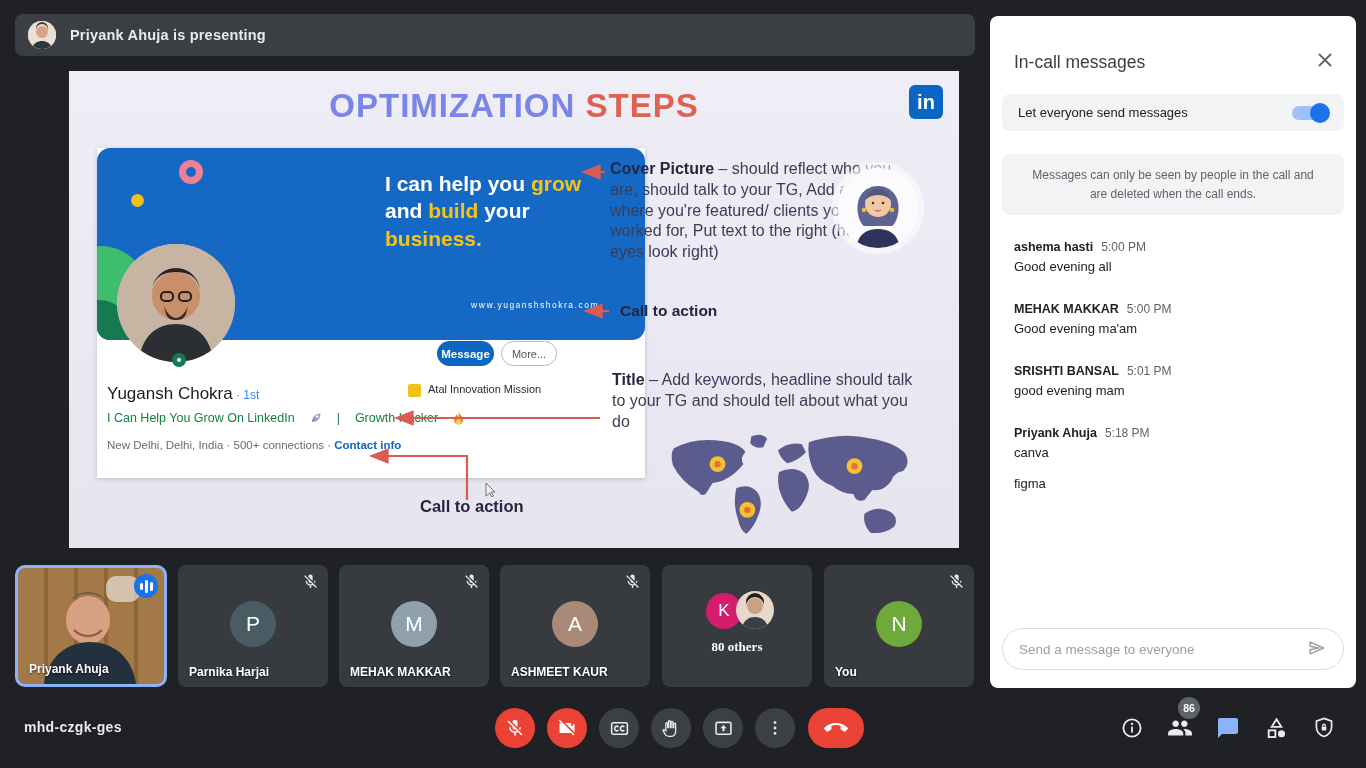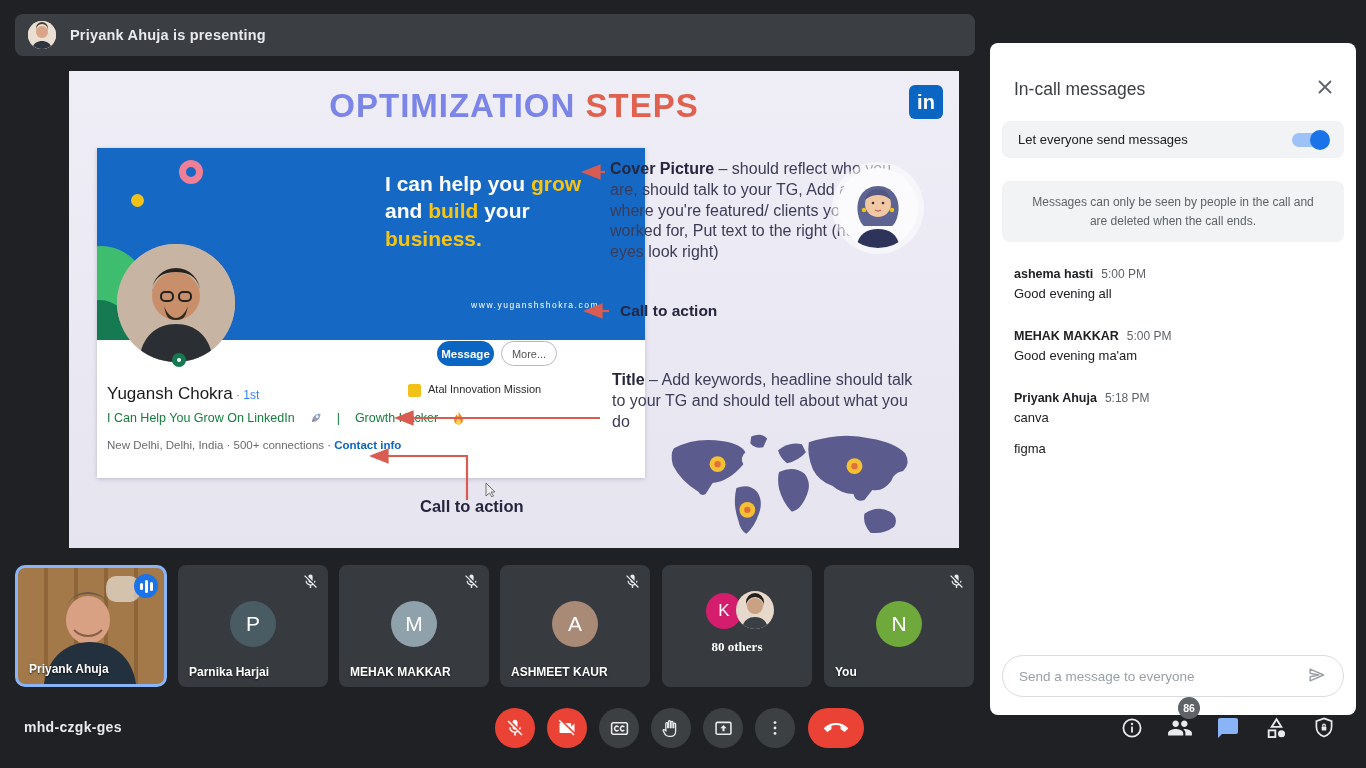--- a/index.html
+++ b/index.html
@@ -11,21 +11,21 @@
   .topbar { left:15px; top:14px; width:960px; height:42px; background:#3b3e42; border-radius:8px; display:flex; align-items:center; padding-left:13px; gap:14px; }
   .topbar-avatar { width:28px; height:28px; border-radius:50%; overflow:hidden; background:#efe7db; flex:0 0 auto; }
   .topbar-text { color:#e8eaed; font-size:14.5px; font-weight:700; letter-spacing:.2px; }
 
   
   .slide { left:69px; top:71px; width:890px; height:477px; background:linear-gradient(#efedf6,#e6e4ef); overflow:hidden; }
   .slide-title { left:0; top:16px; width:100%; text-align:center; font-size:33px; font-weight:800; letter-spacing:1px; }
   .st1 { color:#7b85e8; } .st2 { color:#e0614f; }
   .li-logo { right:16px; top:14px; width:34px; height:34px; background:#0a66c2; border-radius:6px; color:#fff; font-weight:800; font-size:20px; display:flex; align-items:center; justify-content:center; }
   .banner { left:28px; top:77px; width:548px; height:330px; background:#fff; box-shadow:0 1px 4px rgba(60,60,90,.25); }
-  .cover { left:0; top:0; width:548px; height:192px; background:#1568c4; overflow:hidden; }
+  .cover { left:0; top:0; width:548px; height:192px; background:#1568c4; overflow:hidden;border-radius:13px; }
   .blob-g1 { left:-42px; top:98px; width:92px; height:92px; border-radius:50%; background:#3fbd6e; }
   .blob-g2 { left:-30px; top:152px; width:64px; height:64px; border-radius:50%; background:#157a52; }
   .ring-pink { left:82px; top:12px; width:24px; height:24px; border:7px solid #ef7f96; border-radius:50%; }
   .dot-yellow { left:34px; top:46px; width:13px; height:13px; border-radius:50%; background:#f2c118; }
   .dot-green { left:128px; top:142px; width:8px; height:8px; border-radius:50%; background:#3fbd6e; }
   .ring-teal { left:75px; top:205px; width:14px; height:14px; border:5px solid #157a52; border-radius:50%; background:#fff; z-index:5; }
   .cover-head { left:288px; top:22px; font-size:21px; line-height:1.3; font-weight:700; color:#fff; }
   .cy { color:#f7c414; }
   .cover-site { right:46px; top:152px; color:#fff; font-size:8.5px; letter-spacing:1.5px; }
   .pphoto { left:20px; top:96px; width:118px; height:118px; border-radius:50%; overflow:hidden; background:#c9b7a5; z-index:4; }
@@ -54,21 +54,21 @@
 
   
   .meet-code { left:24px; top:719px; color:#e8eaed; font-size:14px; font-weight:700; letter-spacing:.3px; }
   .cbtn { top:708px; width:40px; height:40px; border-radius:50%; background:#3c4043; border:none; display:flex; align-items:center; justify-content:center; }
   .cbtn.red { background:#ea4335; }
   .endcall { top:708px; left:808px; width:56px; height:40px; border-radius:20px; background:#ea4335; border:none; display:flex; align-items:center; justify-content:center; }
   .rbtn { top:714px; width:28px; height:28px; background:none; border:none; display:flex; align-items:center; justify-content:center; }
   .badge { left:1178px; top:697px; width:22px; height:22px; border-radius:50%; background:#5f6368; color:#fff; font-size:10.5px; font-weight:700; display:flex; align-items:center; justify-content:center; z-index:3; }
 
   
-  .chat { left:990px; top:16px; width:366px; height:672px; background:#fff; border-radius:8px;margin-top:27px; }
+  .chat { left:990px; top:16px; width:366px; height:672px; background:#fff; border-radius:8px; }
   .chat-title { position:absolute; left:24px; top:36px; font-size:17.5px; color:#3c4043; }
   .chat-close { position:absolute; right:18px; top:32px; width:26px; height:26px; background:none; border:none; }
   .toggle-box { position:absolute; left:12px; top:78px; right:12px; height:37px; background:#f1f3f4; border-radius:8px; display:flex; align-items:center; padding:12px 16px; }
   .toggle-label { font-size:13px; color:#202124; flex:1; }
   .toggle { position:relative; width:36px; height:14px; border-radius:7px; background:#9ec1f7; }
   .toggle .knob { position:absolute; right:-2px; top:-3px; width:20px; height:20px; border-radius:50%; background:#1a73e8; }
   .notice { position:absolute; left:12px; top:138px; right:12px; background:#f1f3f4; border-radius:8px; padding:12px 24px; font-size:12px; color:#5f6368; text-align:center; line-height:1.55; }
   .msgs { position:absolute; left:24px; top:224px; right:20px; }
   .msg { margin-bottom:28px; }
   .msg-h { font-size:12.5px; color:#202124; font-weight:700; }
@@ -377,20 +377,24 @@
   <div class="msgs">
     <div class="msg">
       <div class="msg-h"><span>ashema hasti</span><span class="time">5:00 PM</span></div>
       <div class="msg-line">Good evening all</div>
     </div>
     <div class="msg">
       <div class="msg-h"><span>MEHAK MAKKAR</span><span class="time">5:00 PM</span></div>
       <div class="msg-line">Good evening ma'am</div>
     </div>
     <div class="msg">
+      <div class="msg-h"><span>SRISHTI BANSAL</span><span class="time">5:01 PM</span></div>
+      <div class="msg-line">good evening mam</div>
+    </div>
+    <div class="msg">
       <div class="msg-h"><span>Priyank Ahuja</span><span class="time">5:18 PM</span></div>
       <div class="msg-line">canva</div>
       <div class="msg-line">figma</div>
     </div>
   </div>
 
   <div class="chat-input-wrap">
     <input class="chat-input" type="text" placeholder="Send a message to everyone" style="">
     <button class="send-btn">
       <svg width="22" height="22" viewBox="0 0 24 24">

